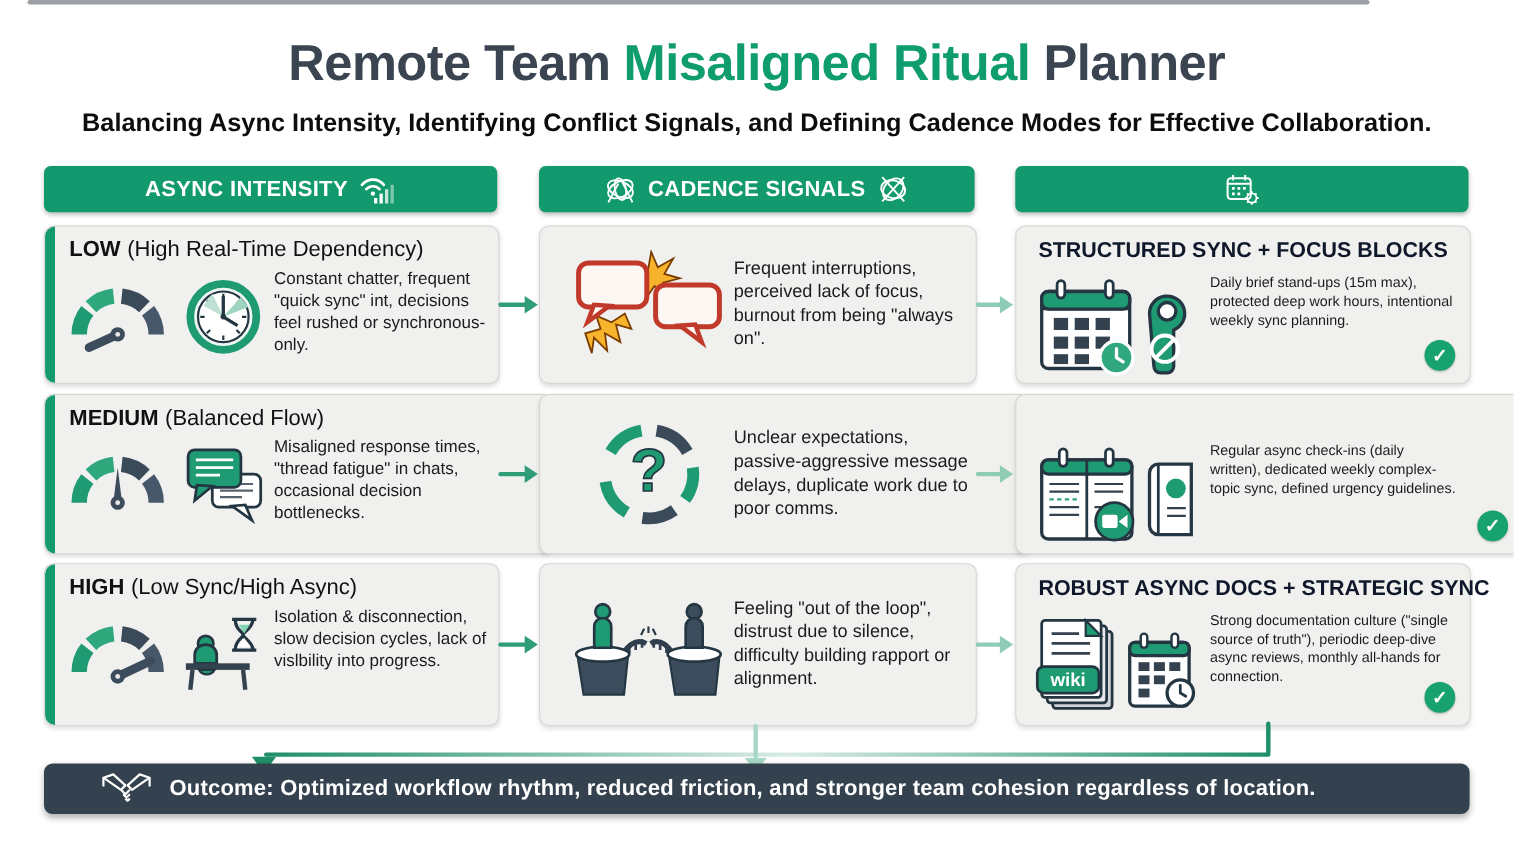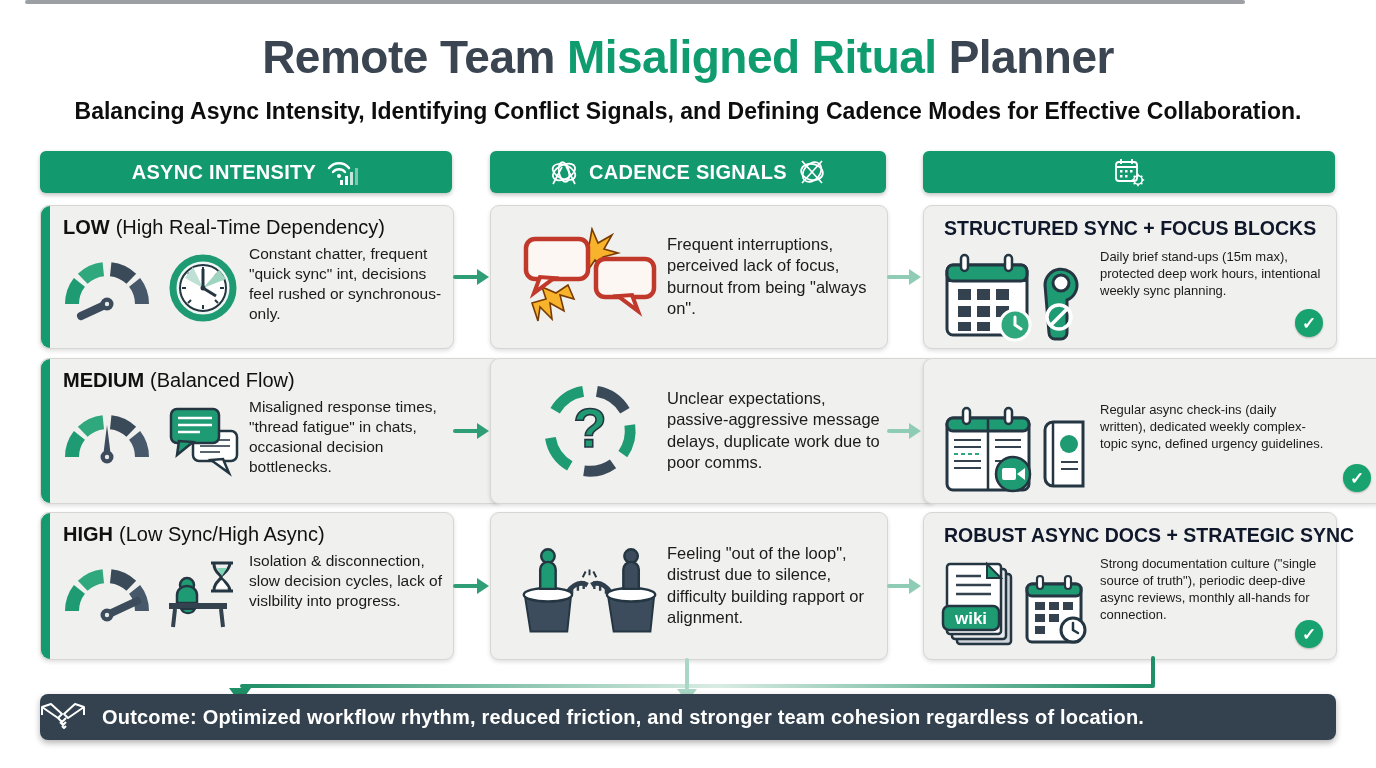--- a/index.html
+++ b/index.html
@@ -70,21 +70,21 @@
          background:linear-gradient(90deg,#1f8f68 0%,#d9ece3 52%,#1f8f68 100%);}
   .varrowL{position:absolute;left:229px;top:688px;width:0;height:0;
            border-left:11px solid transparent;border-right:11px solid transparent;border-top:15px solid #1f8f68;}
   .stubC{position:absolute;left:685px;top:658px;width:4px;height:32px;background:#a9d7c6;border-radius:2px;}
   .varrowC{position:absolute;left:677px;top:689px;width:0;height:0;
            border-left:10px solid transparent;border-right:10px solid transparent;border-top:13px solid #a9d7c6;}
 
   
   .banner{position:absolute;left:40px;top:694px;width:1296px;height:46px;background:#33424e;
           border-radius:8px;box-shadow:0 3px 6px rgba(0,0,0,.3);display:flex;align-items:center;
-          gap:16px;box-sizing:border-box;}
+          padding-left:52px;gap:16px;box-sizing:border-box;}
   .banner .btext{color:#fff;font-size:20px;font-weight:700;letter-spacing:.2px;white-space:nowrap;}
 
   svg{display:block;}
 </style>
 </head>
 <body>
 
 <div id="canvas">
 
   <div class="top-strip"></div>

